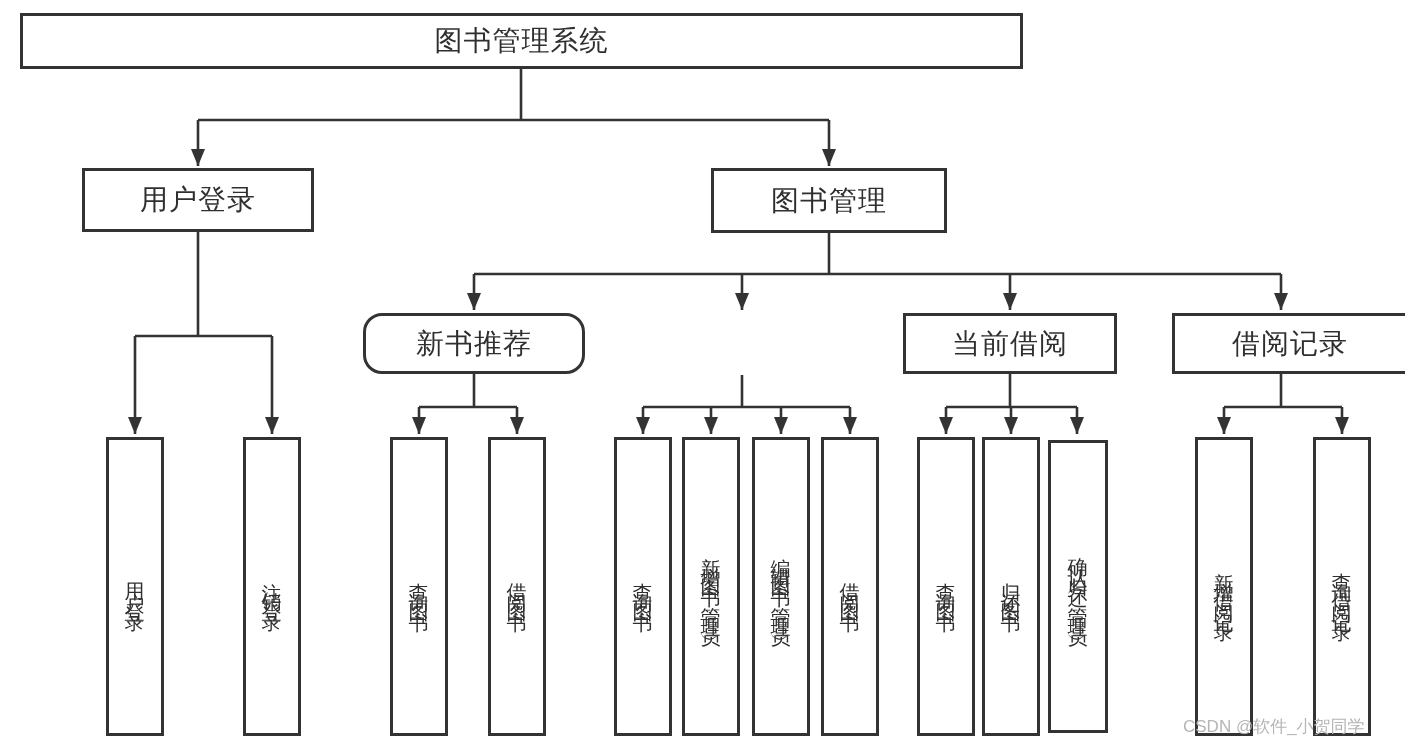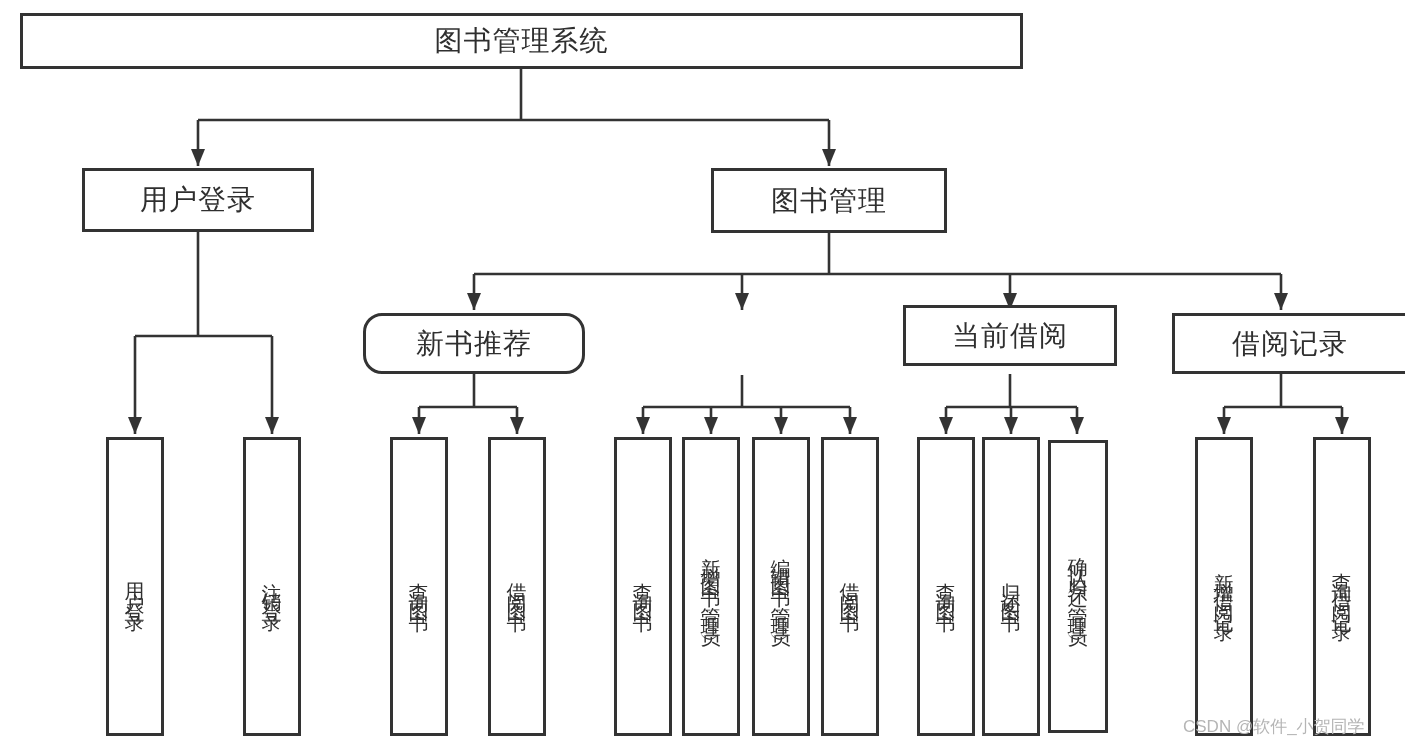--- a/index.html
+++ b/index.html
@@ -122,21 +122,21 @@
   <div class="node branch" style="left:82px; top:168px; width:232px; height:64px;">
     <span class="lbl">用户登录</span>
   </div>
   <div class="node branch" style="left:711px; top:168px; width:236px; height:65px;">
     <span class="lbl">图书管理</span>
   </div>
 
   <div class="node branch" style="left:363px; top:313px; width:222px; height:61px;border-radius:19px;">
     <span class="lbl">新书推荐</span>
   </div>
-  <div class="node branch" style="left:903px; top:305px; width:214px; height:61px;">
+  <div class="node branch" style="left:903px; top:313px; width:214px; height:61px;">
     <span class="lbl">当前借阅</span>
   </div>
   <div class="node branch" style="left:1172px; top:313px; width:236px; height:61px;">
     <span class="lbl">借阅记录</span>
   </div>
 
   <div class="node leaf" style="left:106px; top:437px; width:58px; height:299px;">
     <span class="lbl">用户登录</span>
   </div>
   <div class="node leaf" style="left:243px; top:437px; width:58px; height:299px;">

